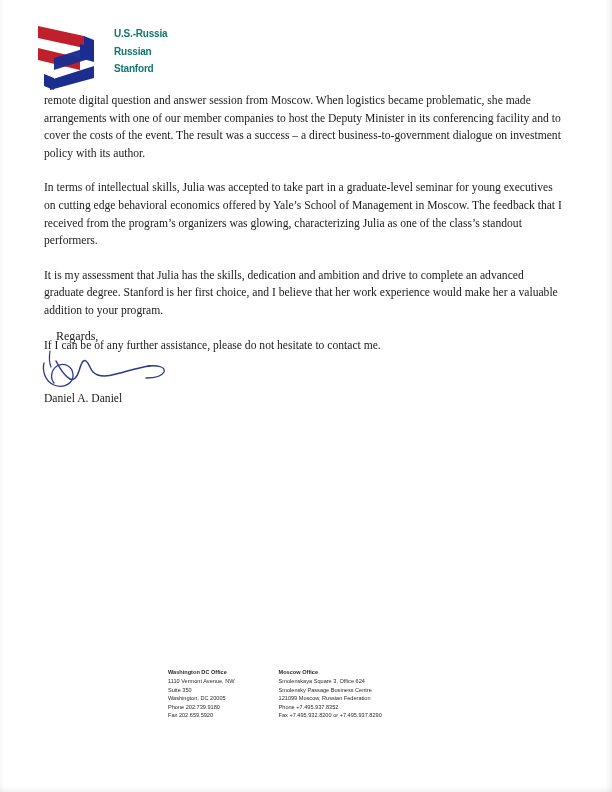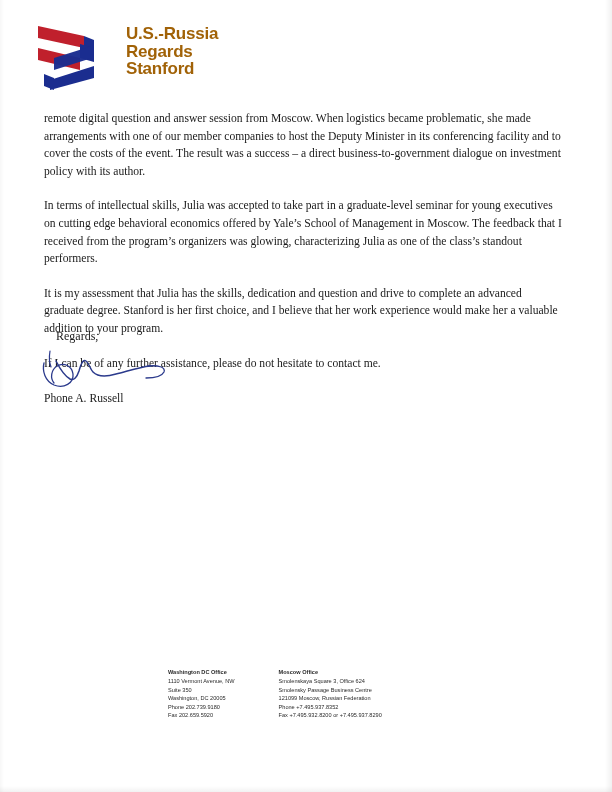--- a/index.html
+++ b/index.html
@@ -54,36 +54,36 @@
   }
   .logo-mark {
     position: relative;
     width: 66px;
     height: 74px;
     flex: none;
   }
   .logo-mark svg { display: block; }
 
   .logo-wordmark {
-    margin-left: 24px;
+    margin-left: 12px;
     padding-top: 7px;
     font-family: "Liberation Sans", "DejaVu Sans", sans-serif;
     font-weight: bold;
-    font-size: 17px;
+    font-size: 10px;
     line-height: 17.5px;
     letter-spacing: -0.2px;
-    color: #a16207;
+    color: #0f766e;
   }
   .logo-wordmark div { white-space: nowrap; }
 
   
   .body-text {
     position: absolute;
     left: 44px;
-    top: 110px;
+    top: 92px;
     width: 520px;
     font-size: 11.6px;
     line-height: 17.6px;
     text-align: left;
   }
   .body-text p {
     margin: 0 0 17px 0;
   }
   .closing {
     position: absolute;
@@ -160,50 +160,50 @@
 
         <polygon points="2,40 40,52 40,62 2,50" fill="#C0202C" opacity="0"></polygon>
 
         <polygon points="14,62 58,48 58,60 14,72" fill="#1B2D8F"></polygon>
         <polygon points="8,56 18,60 18,72 8,68" fill="#1B2D8F"></polygon>
       </svg>
     </div>
 
     <div class="logo-wordmark">
       <div>U.S.-Russia</div>
-      <div>Regards</div>
+      <div>Russian</div>
       <div>Stanford</div>
     </div>
 
   </div>
 
   <div class="body-text">
     <p>remote digital question and answer session from Moscow. When logistics became problematic, she made arrangements with one of our member companies to host the Deputy Minister in its conferencing facility and to cover the costs of the event. The result was a success – a direct business-to-government dialogue on investment policy with its author.</p>
     <p>In terms of intellectual skills, Julia was accepted to take part in a graduate-level seminar for young executives on cutting edge behavioral economics offered by Yale’s School of Management in Moscow.  The feedback that I received from the program’s organizers was glowing, characterizing Julia as one of the class’s standout performers.</p>
-    <p>It is my assessment that Julia has the skills, dedication and question and drive to complete an advanced graduate degree. Stanford is her first choice, and I believe that her work experience would make her a valuable addition to your program.</p>
+    <p>It is my assessment that Julia has the skills, dedication and ambition and drive to complete an advanced graduate degree. Stanford is her first choice, and I believe that her work experience would make her a valuable addition to your program.</p>
     <p>If I can be of any further assistance, please do not hesitate to contact me.</p>
   </div>
 
   <div class="closing">Regards,</div>
 
   <div class="sign-block">
     <div class="signature">
       <svg width="230" height="44" viewBox="0 0 230 44" xmlns="http://www.w3.org/2000/svg">
         <g fill="none" stroke="#2B3A8C" stroke-linecap="round" stroke-linejoin="round">
           <path d="M10,4 C9,10 9,15 11,20" stroke-width="1.2"></path>
           <path d="M4,16 C2,24 5,34 14,38 C24,42 34,36 33,27 C32,19 24,15 17,19
                    C11,23 10,31 14,36" stroke-width="1.3"></path>
           <path d="M16,14 C20,22 25,29 30,32 C34,34 37,30 39,24
                    C41,17 43,12 46,14 C49,16 50,22 53,25
                    C58,30 66,30 76,27 C88,24 100,20 110,19" stroke-width="1.5"></path>
           <path d="M108,19 C118,18 126,20 124,25 C122,29 114,31 106,31" stroke-width="1.3"></path>
         </g>
       </svg>
     </div>
-    <div class="signer-name">Phone A. Russell</div>
+    <div class="signer-name">Daniel A. Daniel</div>
   </div>
 
   <div class="footer">
 
     <div class="office-block">
       <div class="office-title">Washington DC Office</div>
       <div class="office-line">1110 Vermont Avenue, NW</div>
       <div class="office-line">Suite 350</div>
       <div class="office-line">Washington, DC 20005</div>
       <div class="office-line">Phone  202.739.9180</div>

